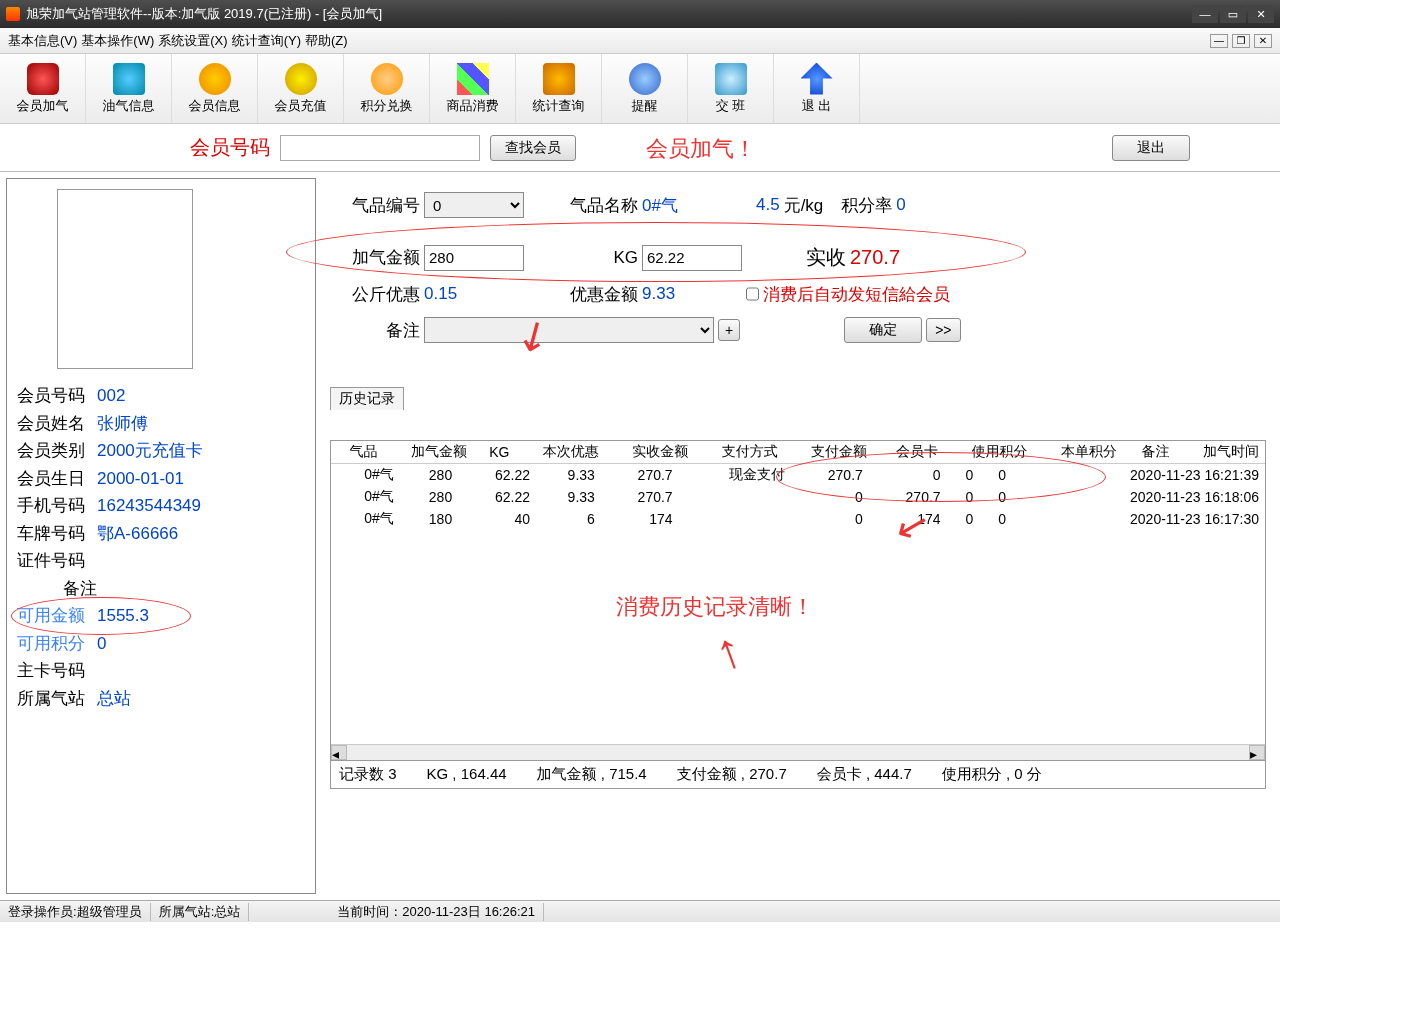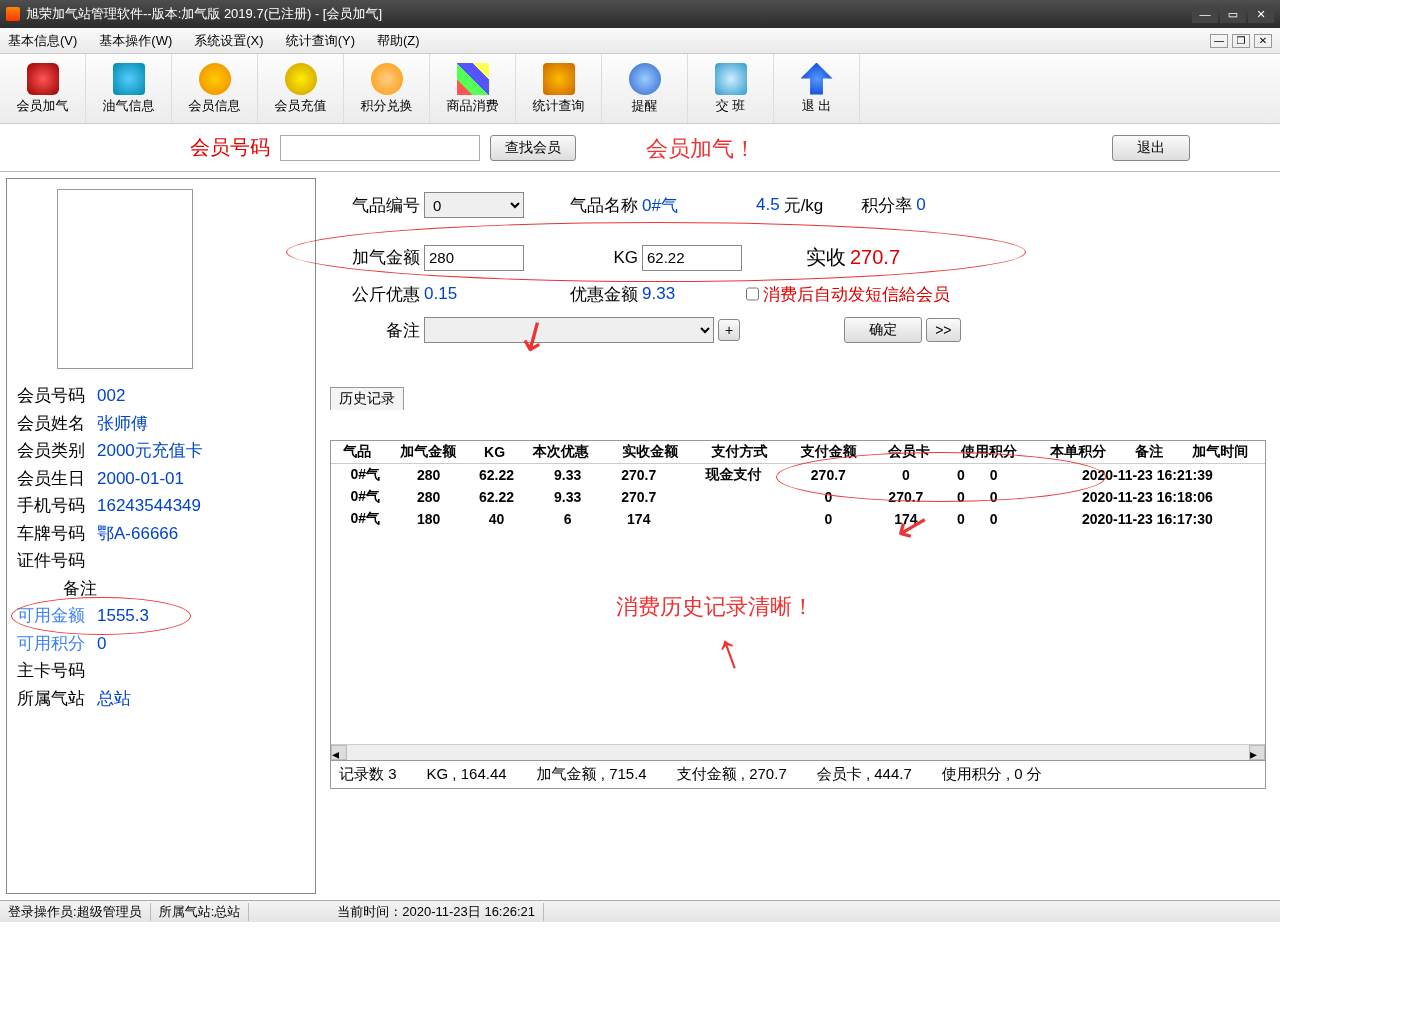--- a/index.html
+++ b/index.html
@@ -6,21 +6,21 @@
 body { font-family: "Microsoft YaHei", SimSun, sans-serif; font-size: 14px; background: #fff; width: 1280px; height: 922px; overflow: hidden; }
 
 
 .titlebar { background: linear-gradient(#4e4e4e,#2b2b2b); height: 28px; display: flex; align-items: center; padding: 0 6px; color: #fff; font-size: 13px; }
 .titlebar .icon { width: 14px; height: 14px; background: linear-gradient(#f80,#f30); margin-right: 6px; border-radius: 2px; }
 .titlebar .title { flex: 1; }
 .winbtns { display: flex; gap: 2px; }
 .winbtns span { width: 26px; height: 18px; background: #444; display: flex; align-items: center; justify-content: center; font-size: 11px; cursor: pointer; }
 
 
-.menubar { background: linear-gradient(#fafafa,#eaeaea); height: 26px; display: flex; align-items: center; padding: 0 8px; border-bottom: 1px solid #ccc; font-size: 13px; gap: 22px; }
+.menubar { background: linear-gradient(#fafafa,#eaeaea); height: 26px; display: flex; align-items: center; padding: 0 8px; border-bottom: 1px solid #ccc; font-size: 13px; gap: 4px; }
 .menubar .mitem { cursor: pointer; }
 .menubar .far-right { margin-left: auto; display: flex; gap: 4px; }
 .menubar .far-right span { width: 18px; height: 14px; border: 1px solid #999; font-size: 10px; display: flex; align-items: center; justify-content: center; cursor: pointer; }
 
 
 .toolbar { background: linear-gradient(#fdfdfd,#ececec); height: 70px; display: flex; border-bottom: 1px solid #ccc; }
 .tbitem { width: 86px; display: flex; flex-direction: column; align-items: center; justify-content: center; gap: 2px; border-right: 1px solid #ddd; cursor: pointer; font-size: 13px; }
 .tbitem .tbicon { width: 32px; height: 32px; }
 .icon-car { background: radial-gradient(#f55,#900); border-radius: 6px; }
 .icon-flask { background: radial-gradient(#5cf,#08a); border-radius: 4px; }
@@ -55,21 +55,21 @@
 .formrow input, .formrow select { height: 26px; border: 1px solid #888; padding: 0 4px; font-size: 15px; font-family: inherit; }
 .val-blue { color: #04c; }
 .val-red { color: #d00; font-size: 20px; }
 .annot { color: #e33; font-size: 22px; position: absolute; pointer-events: none; }
 .ellipse { position: absolute; border: 1px solid #e33; border-radius: 50%; pointer-events: none; }
 
 
 .history { margin-top: 30px; border: 1px solid #999; }
 .tabhead { display: inline-block; border: 1px solid #999; border-bottom: none; padding: 2px 8px; background: #f4f4f4; margin-left: 0; font-size: 14px; }
 .history table { width: 100%; border-collapse: collapse; font-size: 14px; }
-.history th, .history td { text-align: center; padding: 2px 6px; font-weight: bold; white-space: nowrap; }
+.history th, .history td { text-align: right; padding: 2px 6px; font-weight: normal; white-space: nowrap; }
 .history th { border-bottom: 1px solid #ccc; }
 .history .tbody-wrap { height: 280px; overflow: auto; }
 .history .scrollbar { height: 16px; background: #eee; border-top: 1px solid #ccc; display: flex; }
 .history .scrollbar .sbbtn { width: 16px; border: 1px solid #bbb; background: #ddd; }
 .summaryrow { display: flex; gap: 30px; padding: 4px 8px; font-size: 15px; border-top: 1px solid #999; }
 
 .statusbar { height: 22px; background: linear-gradient(#f4f4f4,#e4e4e4); border-top: 1px solid #aaa; display: flex; align-items: center; font-size: 13px; }
 .statusbar .cell { padding: 0 8px; border-right: 1px solid #bbb; }
 
 .arrow { position: absolute; color: #e33; font-size: 40px; pointer-events: none; }
@@ -208,21 +208,21 @@
   <div class="rightpanel">
     <div class="annot" style="top:-38px;left:330px">会员加气！</div>
 
     <div class="formrow">
       <span class="flabel">气品编号</span>
       <select style="width:100px"><option>0</option></select>
       <span class="flabel" style="width:110px">气品名称</span>
       <span class="val-blue" style="width:110px">0#气</span>
       <span class="val-blue">4.5</span>
       <span>元/kg</span>
-      <span style="margin-left:34px">积分率</span>
+      <span style="margin-left:14px">积分率</span>
       <span class="val-blue">0</span>
     </div>
 
     <div class="ellipse" style="left:-30px;top:50px;width:740px;height:60px"></div>
 
     <div class="formrow" style="margin-top:26px">
       <span class="flabel">加气金额</span>
       <input style="width: 100px;" value="280">
       <span class="flabel" style="width:110px">KG</span>
       <input style="width: 100px;" value="62.22">

